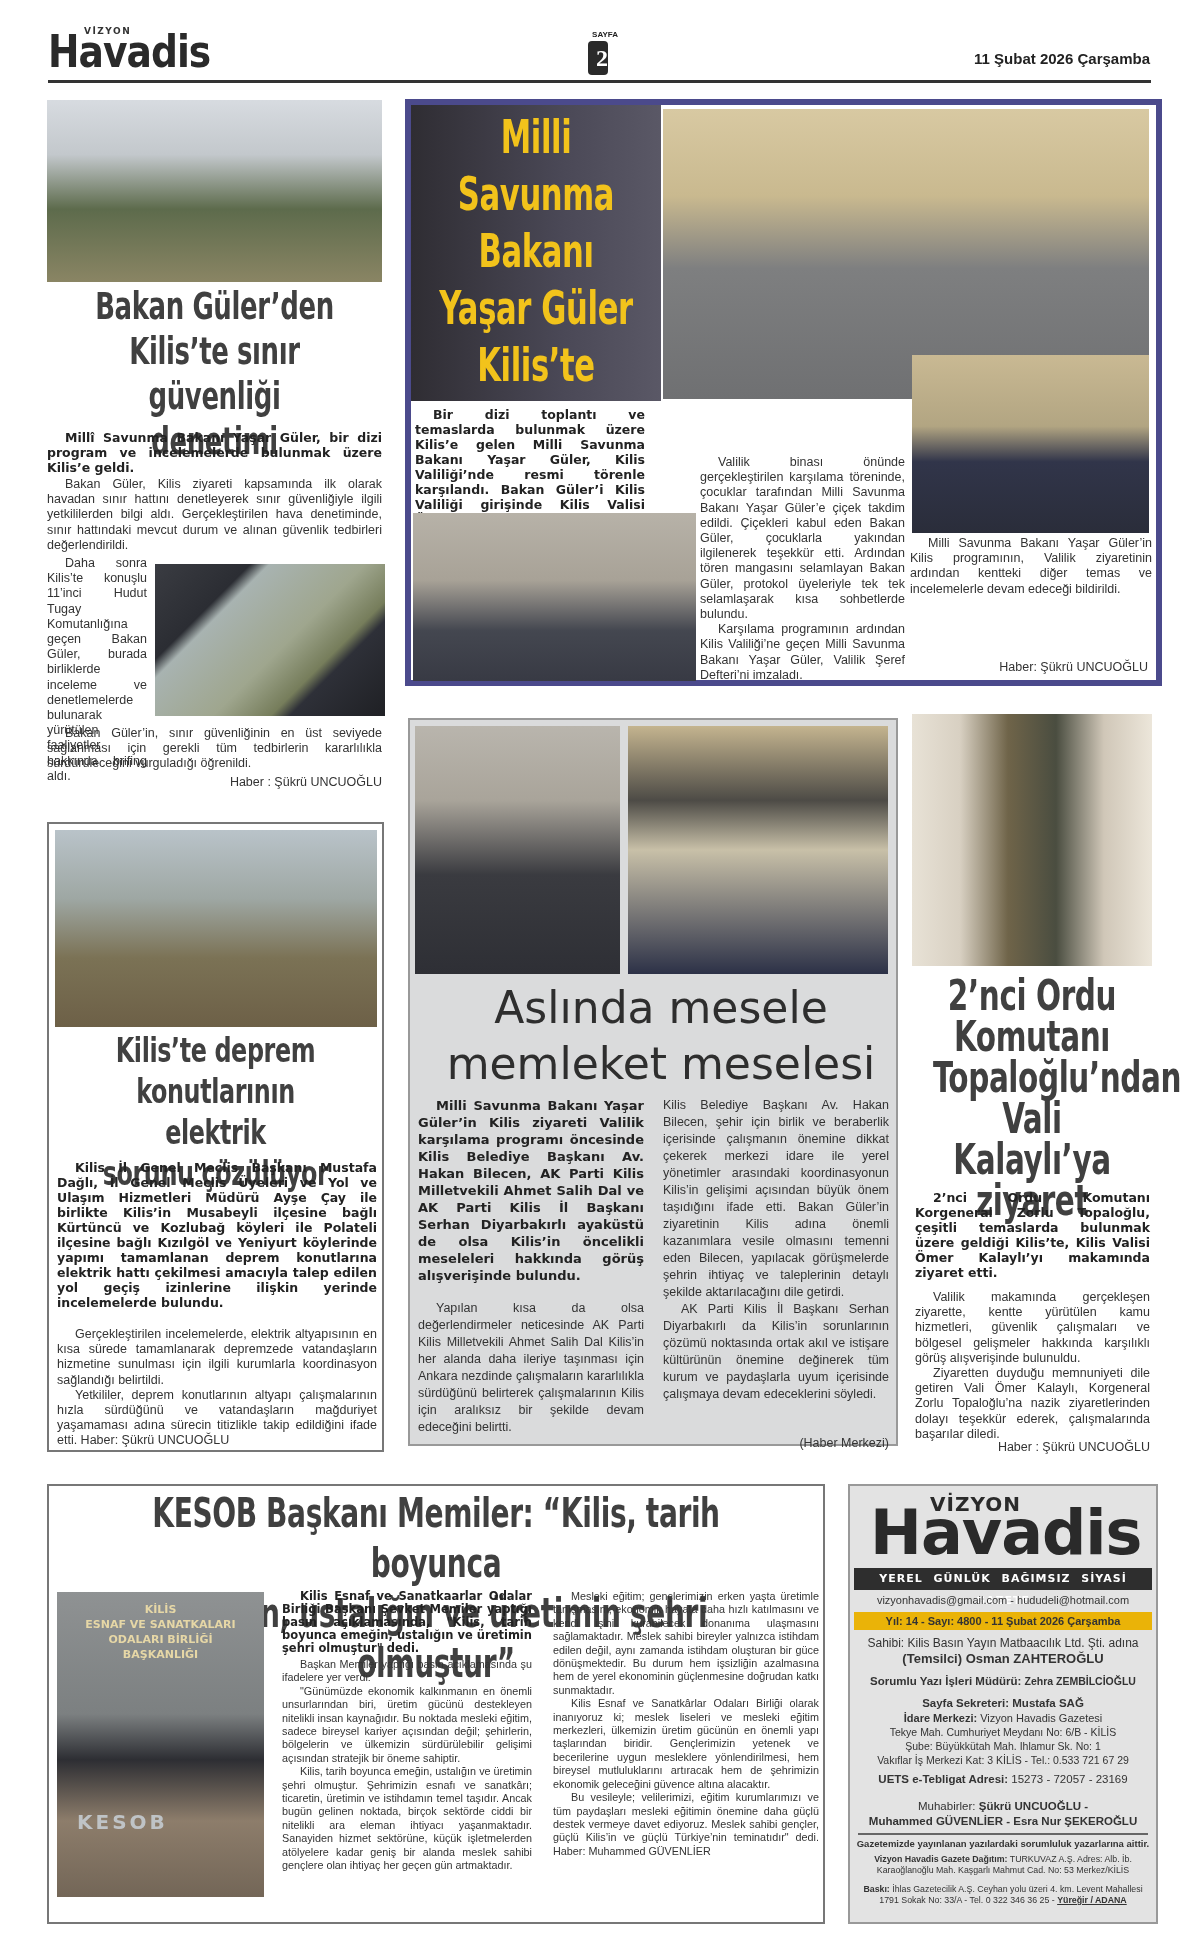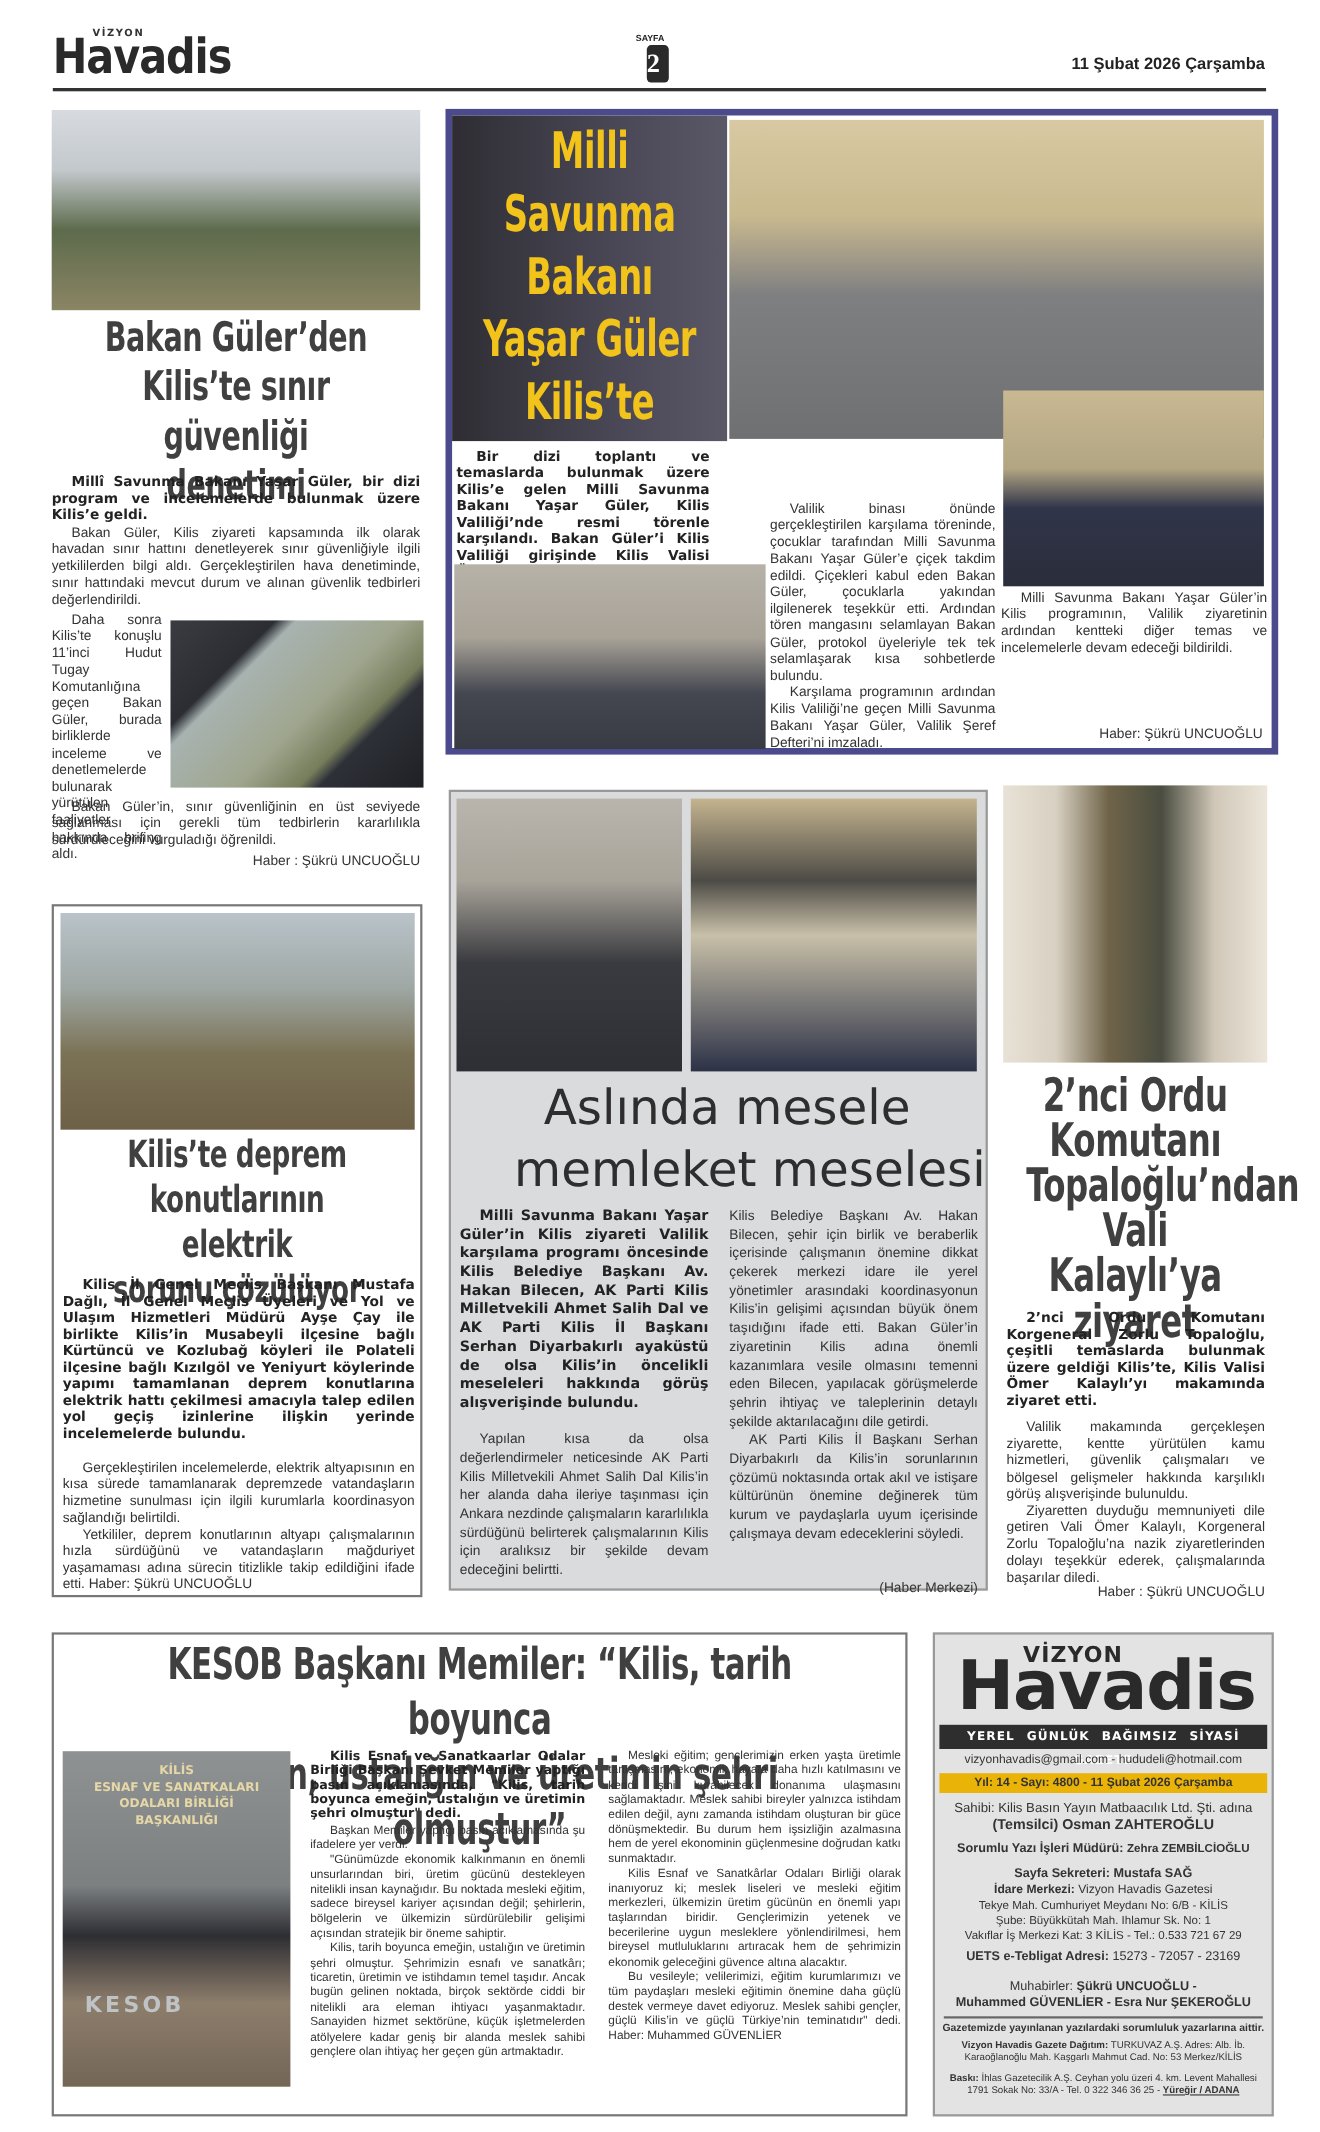--- a/index.html
+++ b/index.html
@@ -5,21 +5,21 @@
   * { box-sizing: border-box; margin: 0; padding: 0; }
   html, body { width: 1200px; height: 1938px; background: #ffffff; overflow: hidden; }
   body { position: relative; font-family: "Liberation Sans", sans-serif; color: #222; }
 
   .abs { position: absolute; }
 
   
   .hdr-logo { left: 48px; top: 26px; width: 190px; height: 50px; }
   .hdr-logo .vz { position: absolute; left: 36px; top: 0; font: bold 9px "DejaVu Sans", sans-serif; letter-spacing: 1.5px; color: #333; }
   .hdr-logo .hv { position: absolute; left: 0; top: 4px; font: bold 44px/44px "DejaVu Sans Condensed", "DejaVu Sans", sans-serif; color: #2a2a2a; letter-spacing: -1px; transform: scaleX(0.95); transform-origin: left; }
-  .hdr-page { left: 578px; top: 30px; width: 40px; text-align: left; }
+  .hdr-page { left: 578px; top: 30px; width: 40px; text-align: right; }
   .hdr-page .lbl { font: bold 8px "Liberation Sans", sans-serif; color: #222; }
   .hdr-page .num { margin: 2px auto 0; width: 20px; height: 34px; background: #2a2a2a; color: #fff; border-radius: 4px; font: bold 24px/34px "Liberation Serif", serif; }
   .hdr-date { right: 50px; top: 50px; font: bold 15px "Liberation Sans", sans-serif; color: #222; }
   .hdr-rule { left: 48px; top: 80px; width: 1103px; height: 3px; background: #333; }
 
   .photo { position: absolute; overflow: hidden; }
   .ph-grad1 { background: linear-gradient(180deg,#d7dbe0 0%,#c3c8cc 30%,#5d6b4c 60%,#8a8564 100%); }
   .ph-grad2 { background: linear-gradient(180deg,#b9c3c9 0%,#9ea7a3 35%,#7b7255 65%,#6d6047 100%); }
   .ph-heli { background: linear-gradient(135deg,#3a3c42 0%,#2b2d33 25%,#a8b3b1 30%,#9fa68e 55%,#767d5b 70%,#2e3038 75%,#1f2024 100%); }
   .ph-cerem { background: linear-gradient(180deg,#d8c9a2 0%,#c9b98f 30%,#7e7f80 55%,#6f7072 100%); }
@@ -128,21 +128,21 @@
 <div class="abs body" style="left:57px;top:1327px;width:320px;">
   <p>Gerçekleştirilen incelemelerde, elektrik altyapısının en kısa sürede tamamlanarak depremzede vatandaşların hizmetine sunulması için ilgili kurumlarla koordinasyon sağlandığı belirtildi.</p>
   <p>Yetkililer, deprem konutlarının altyapı çalışmalarının hızla sürdüğünü ve vatandaşların mağduriyet yaşamaması adına sürecin titizlikle takip edildiğini ifade etti. Haber: Şükrü UNCUOĞLU</p>
 </div>
 
 <div class="abs grey-box"></div>
 <div class="photo ph-people" style="left:415px;top:726px;width:205px;height:248px;"></div>
 <div class="photo ph-people2" style="left:628px;top:726px;width:260px;height:248px;"></div>
 <div class="abs hl2-wrap" style="left:410px;top:980px;width:486px;padding-left:16px;">
   <div class="hl2" style="font:44px/56px 'DejaVu Sans',sans-serif;color:#2e2e2e;text-align:center;">Aslında mesele</div>
-  <div class="hl2" style="font:44px/56px 'DejaVu Sans',sans-serif;color:#2e2e2e;text-align:right;">memleket meselesi</div>
+  <div class="hl2" style="font:44px/56px 'DejaVu Sans',sans-serif;color:#2e2e2e;text-align:center;">memleket meselesi</div>
 </div>
 <div class="abs lead" style="left:418px;top:1097px;width:226px;font-size:13px;line-height:17px;">
     <p>Milli Savunma Bakanı Yaşar Güler’in Kilis ziyareti Valilik karşılama programı öncesinde Kilis Belediye Başkanı Av. Hakan Bilecen, AK Parti Kilis Milletvekili Ahmet Salih Dal ve AK Parti Kilis İl Başkanı Serhan Diyarbakırlı ayaküstü de olsa Kilis’in öncelikli meseleleri hakkında görüş alışverişinde bulundu.</p>
   </div>
 <div class="abs body" style="left:418px;top:1300px;width:226px;line-height:17px;">
     <p>Yapılan kısa da olsa değerlendirmeler neticesinde AK Parti Kilis Milletvekili Ahmet Salih Dal Kilis’in her alanda daha ileriye taşınması için Ankara nezdinde çalışmaların kararlılıkla sürdüğünü belirterek çalışmalarının Kilis için aralıksız bir şekilde devam edeceğini belirtti.</p>
   </div>
 <div class="abs body" style="left:663px;top:1097px;width:226px;line-height:17px;">
   <p style="text-indent:0;">Kilis Belediye Başkanı Av. Hakan Bilecen, şehir için birlik ve beraberlik içerisinde çalışmanın önemine dikkat çekerek merkezi idare ile yerel yönetimler arasındaki koordinasyonun Kilis’in gelişimi açısından büyük önem taşıdığını ifade etti. Bakan Güler’in ziyaretinin Kilis adına önemli kazanımlara vesile olmasını temenni eden Bilecen, yapılacak görüşmelerde şehrin ihtiyaç ve taleplerinin detaylı şekilde aktarılacağını dile getirdi.</p>
   <p>AK Parti Kilis İl Başkanı Serhan Diyarbakırlı da Kilis’in sorunlarının çözümü noktasında ortak akıl ve istişare kültürünün önemine değinerek tüm kurum ve paydaşlarla uyum içerisinde çalışmaya devam edeceklerini söyledi.</p>

